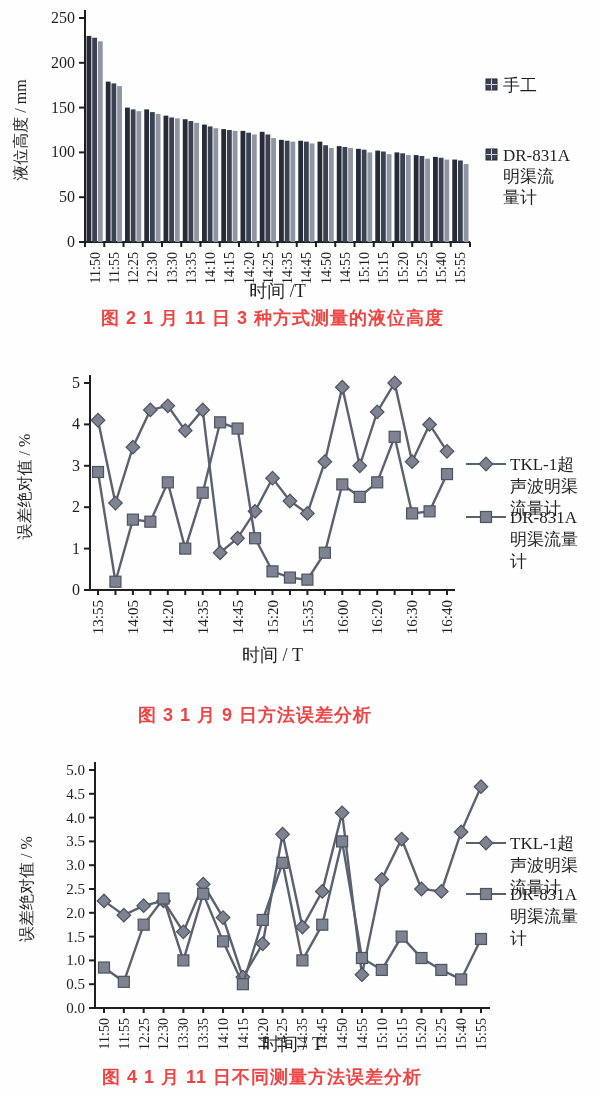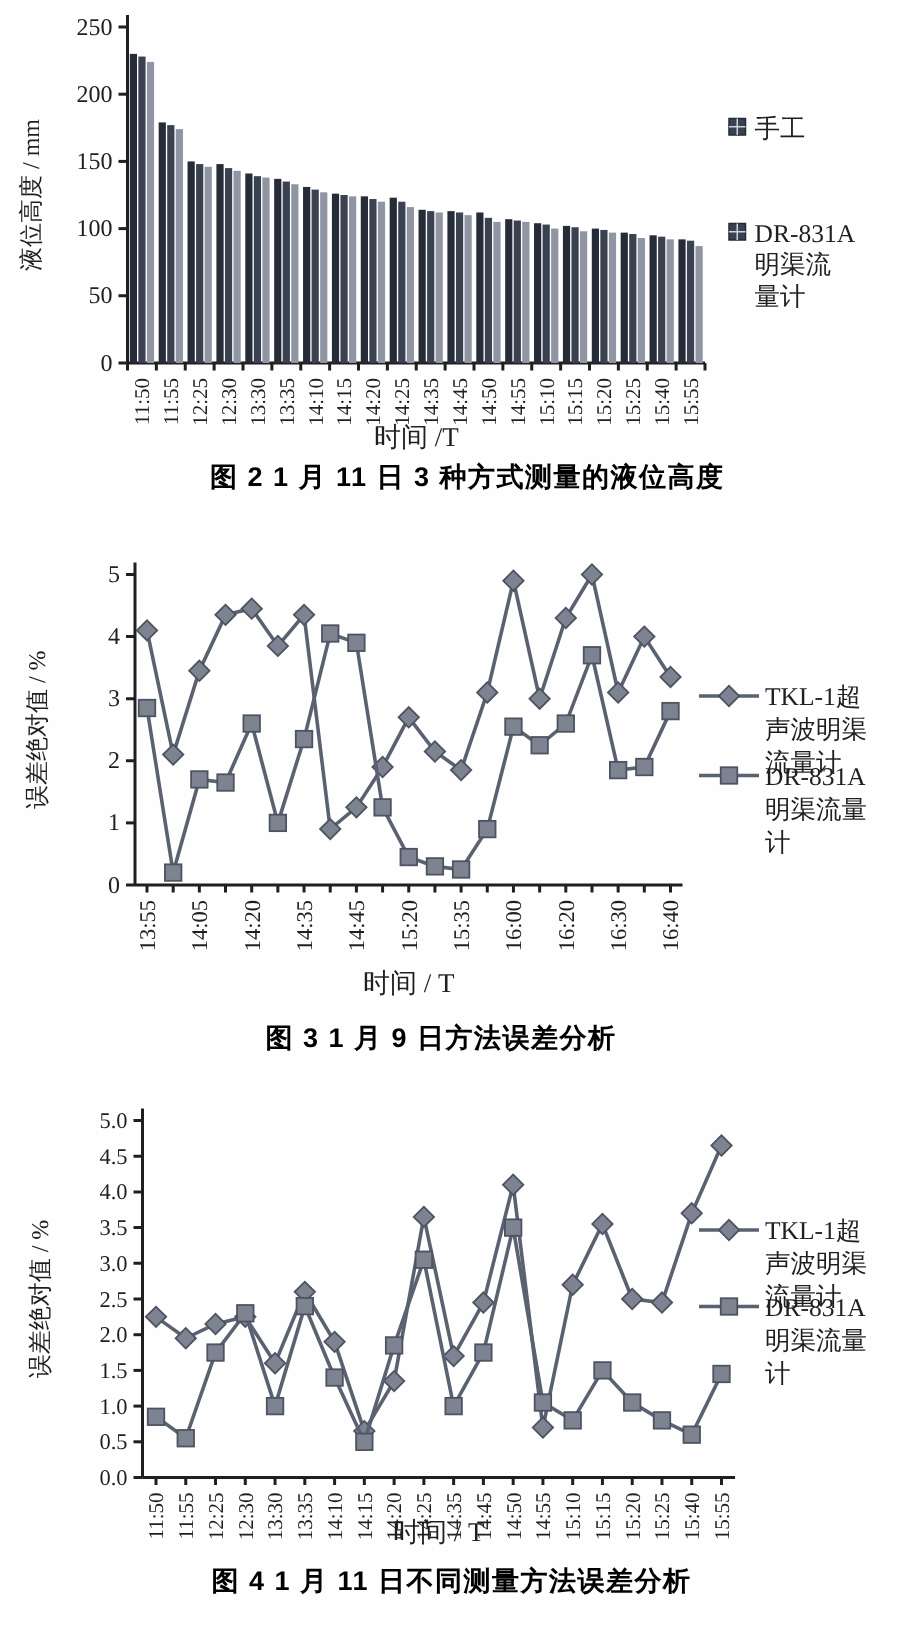--- a/index.html
+++ b/index.html
@@ -7,24 +7,24 @@
     position:relative;width:600px;height:1096px;overflow:hidden;
     background:#fefefe;font-family:"Liberation Serif","DejaVu Serif",serif;
   }
   figure{margin:0;padding:0;}
   svg{display:block;}
   .fig3 svg{margin-top:14px;}
   .fig4 svg{margin-top:14px;}
   .cap{
     height:26px;line-height:26px;text-align:center;
     font-family:"Liberation Sans","DejaVu Sans",sans-serif;
-    font-weight:700;font-size:18px;color:#000000;letter-spacing:1px;padding-left:39px;
+    font-weight:700;font-size:18px;color:#ef4444;letter-spacing:1px;
   }
   .cap2{width:545px;}
-  .cap3{width:510px;}
+  .cap3{width:510px;margin-top:23px;}
   .cap4{width:524px;margin-top:4px;}
 </style>
 </head>
 <body>
 
 <div class="page">
 
   <figure class="fig fig2">
     <svg id="chart-fig2" width="600" height="305" viewBox="0 0 600 305">
         <line x1="85" y1="10" x2="85" y2="242" stroke="#1f1f1f" stroke-width="2"></line>

